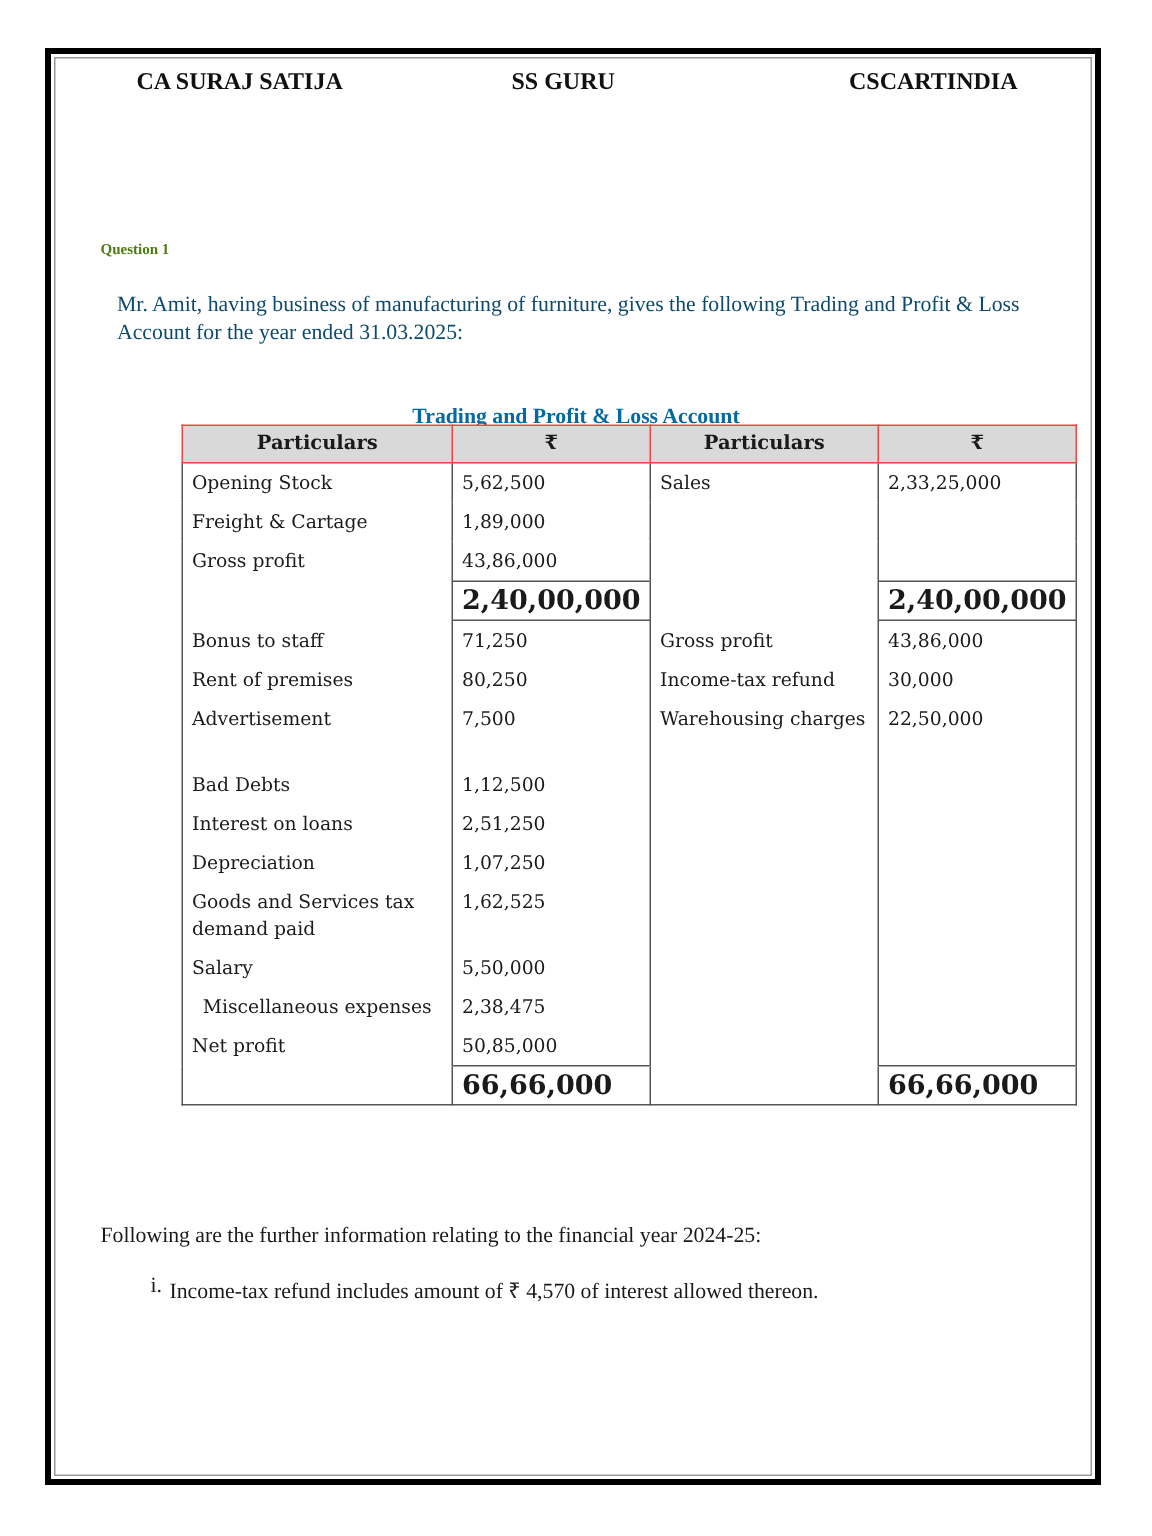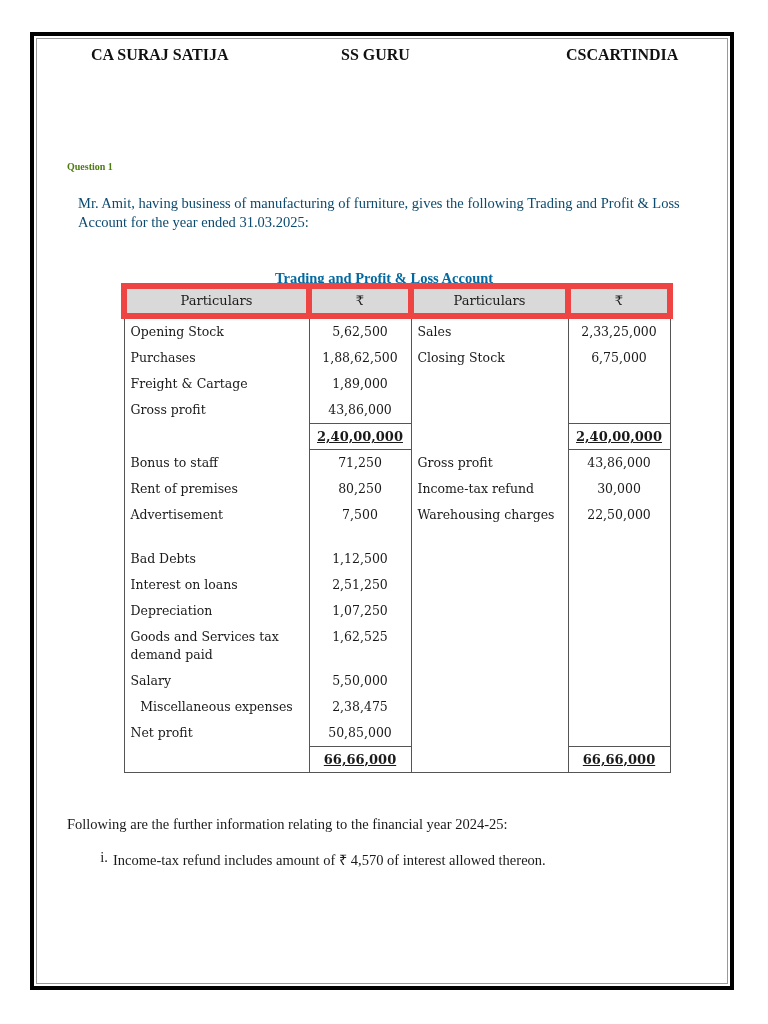--- a/index.html
+++ b/index.html
@@ -91,45 +91,44 @@
       font-size: 12.5px;
       color: #1a1a1a;
     }
     .account-table td, .account-table th {
       padding: 0 6px;
       vertical-align: top;
       line-height: 18px;
     }
     .account-table th {
       background: #d9d9d9;
-      font-weight: normal;
+      font-weight: bold;
       text-align: center;
       height: 24px;
       vertical-align: middle;
-      border: 6px solid #ef4444;
+      border: 1px solid #ef4444;
       font-size: 13px;
     }
     .col-p1 { width: 167px; }
     .col-a1 { width: 84px; }
     .col-p2 { width: 139px; }
     .col-a2 { width: 84px; }
 
     .account-table td {
       border-left: 1px solid #555;
       border-right: 1px solid #555;
     }
-    .amt { text-align: center; }
+    .amt { text-align: left; }
     .row td { padding-top: 4px; padding-bottom: 4px; }
     .total-row td { padding-top: 4px; padding-bottom: 3px; height: 18px; }
     .total-cell {
       border-top: 1px solid #555 !important;
       border-bottom: 1px solid #555 !important;
       font-weight: bold;
-      font-size: 13px;
-      text-decoration: underline;
+      font-size: 18px;
     }
     .last-row td { border-bottom: 1px solid #555; }
     .wrap2 { height: 36px; }
 
     .further {
       position: absolute;
       left: 67px;
       top: 816px;
       font-family: "Liberation Serif", serif;
       font-size: 14.5px;
@@ -188,26 +187,20 @@
   </thead>
   <tbody>
 
     <tr class="row">
       <td>Opening Stock</td>
       <td class="amt">5,62,500</td>
       <td>Sales</td>
       <td class="amt">2,33,25,000</td>
     </tr>
     <tr class="row">
-      <td>Purchases</td>
-      <td class="amt">1,88,62,500</td>
-      <td>Closing Stock</td>
-      <td class="amt">6,75,000</td>
-    </tr>
-    <tr class="row">
       <td>Freight &amp; Cartage</td>
       <td class="amt">1,89,000</td>
       <td></td>
       <td class="amt"></td>
     </tr>
     <tr class="row">
       <td>Gross profit</td>
       <td class="amt">43,86,000</td>
       <td></td>
       <td class="amt"></td>

